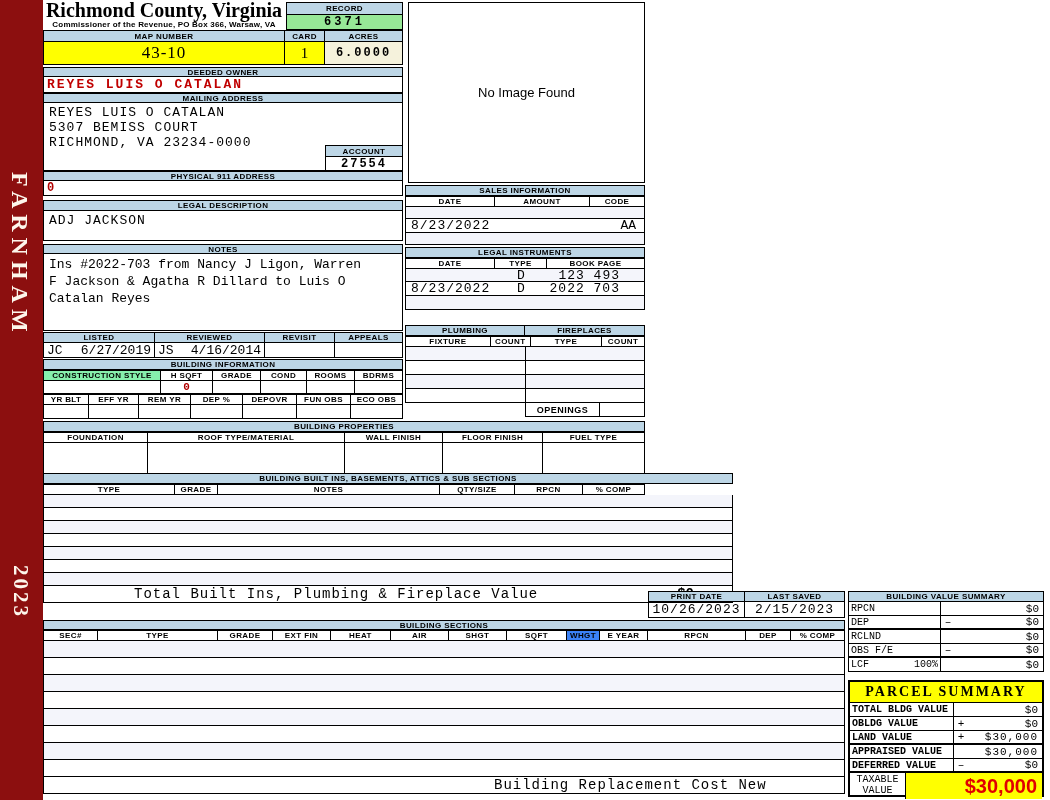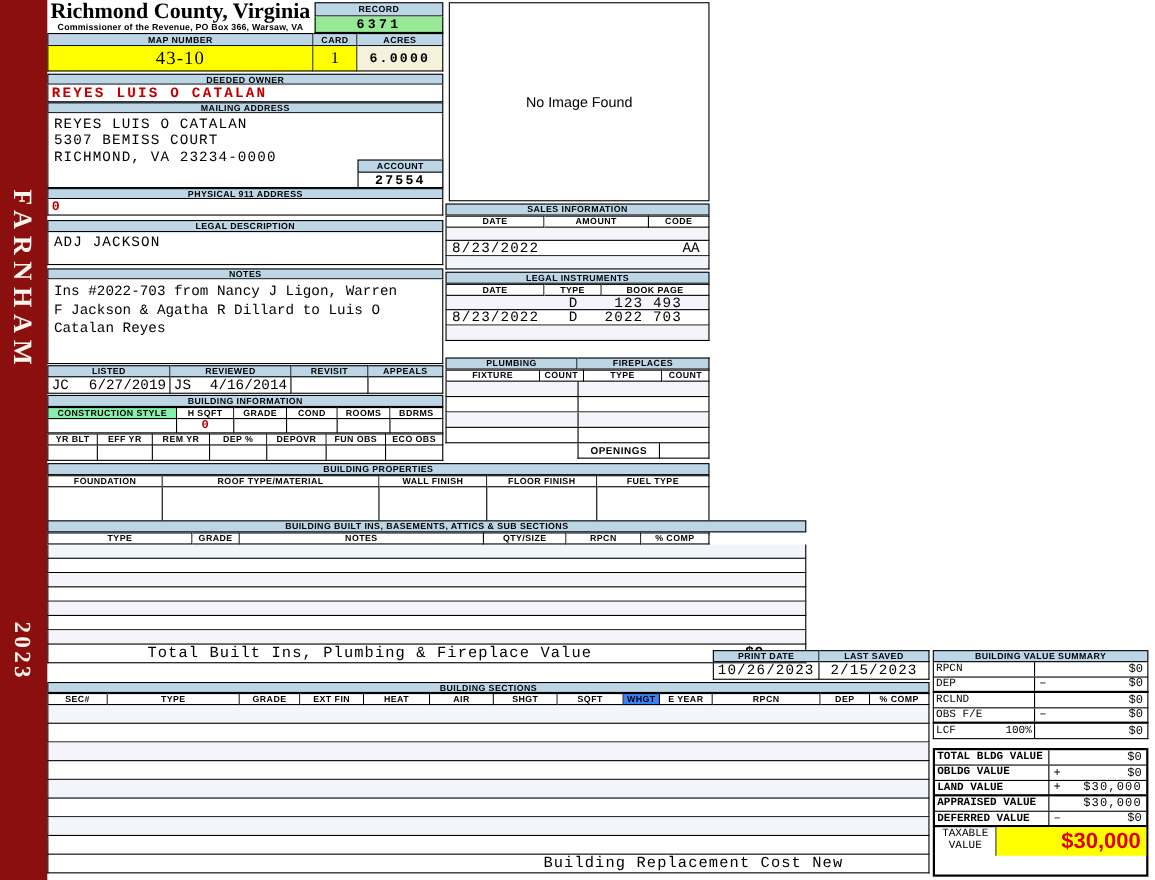--- a/index.html
+++ b/index.html
@@ -356,20 +356,21 @@
       <div class="mono flexrow" style="width:92px;font-size:10px;padding-left:2px;border-right:1px solid #000;justify-content:space-between">
           <span>LCF</span>
           <span class="mono" style="font-size:10px;padding-right:2px">100%</span>
         </div>
       <div class="mono flexrow" style="width:14px;font-size:11px;justify-content:center"></div>
       <div class="mono flexrow rt" style="flex:1;font-size:11px;padding-right:4px">$0</div>
     </div>
   </div>
 
   <div class="abs" style="left:848px;top:680px;width:196px;height:117px;border:2px solid #000;background:#fff">
+    <div class="yellow serif ctr flexrow" style="height:21px;font-size:14px;font-weight:bold;letter-spacing:2px;border-bottom:1px solid #000">PARCEL SUMMARY</div>
     <div class="row" style="height:14px;border-bottom:1px solid #000">
       <div class="mono flexrow" style="width:104px;font-size:10px;font-weight:bold;padding-left:2px;border-right:1px solid #000">TOTAL BLDG VALUE</div>
       <div class="mono flexrow" style="width:14px;font-size:11px;justify-content:center"></div>
       <div class="mono flexrow rt" style="flex:1;font-size:11px;padding-right:4px">$0</div>
     </div>
     <div class="row" style="height:14px;border-bottom:1px solid #000">
       <div class="mono flexrow" style="width:104px;font-size:10px;font-weight:bold;padding-left:2px;border-right:1px solid #000">OBLDG VALUE</div>
       <div class="mono flexrow" style="width:14px;font-size:11px;justify-content:center">+</div>
       <div class="mono flexrow rt" style="flex:1;font-size:11px;padding-right:4px">$0</div>
     </div>

